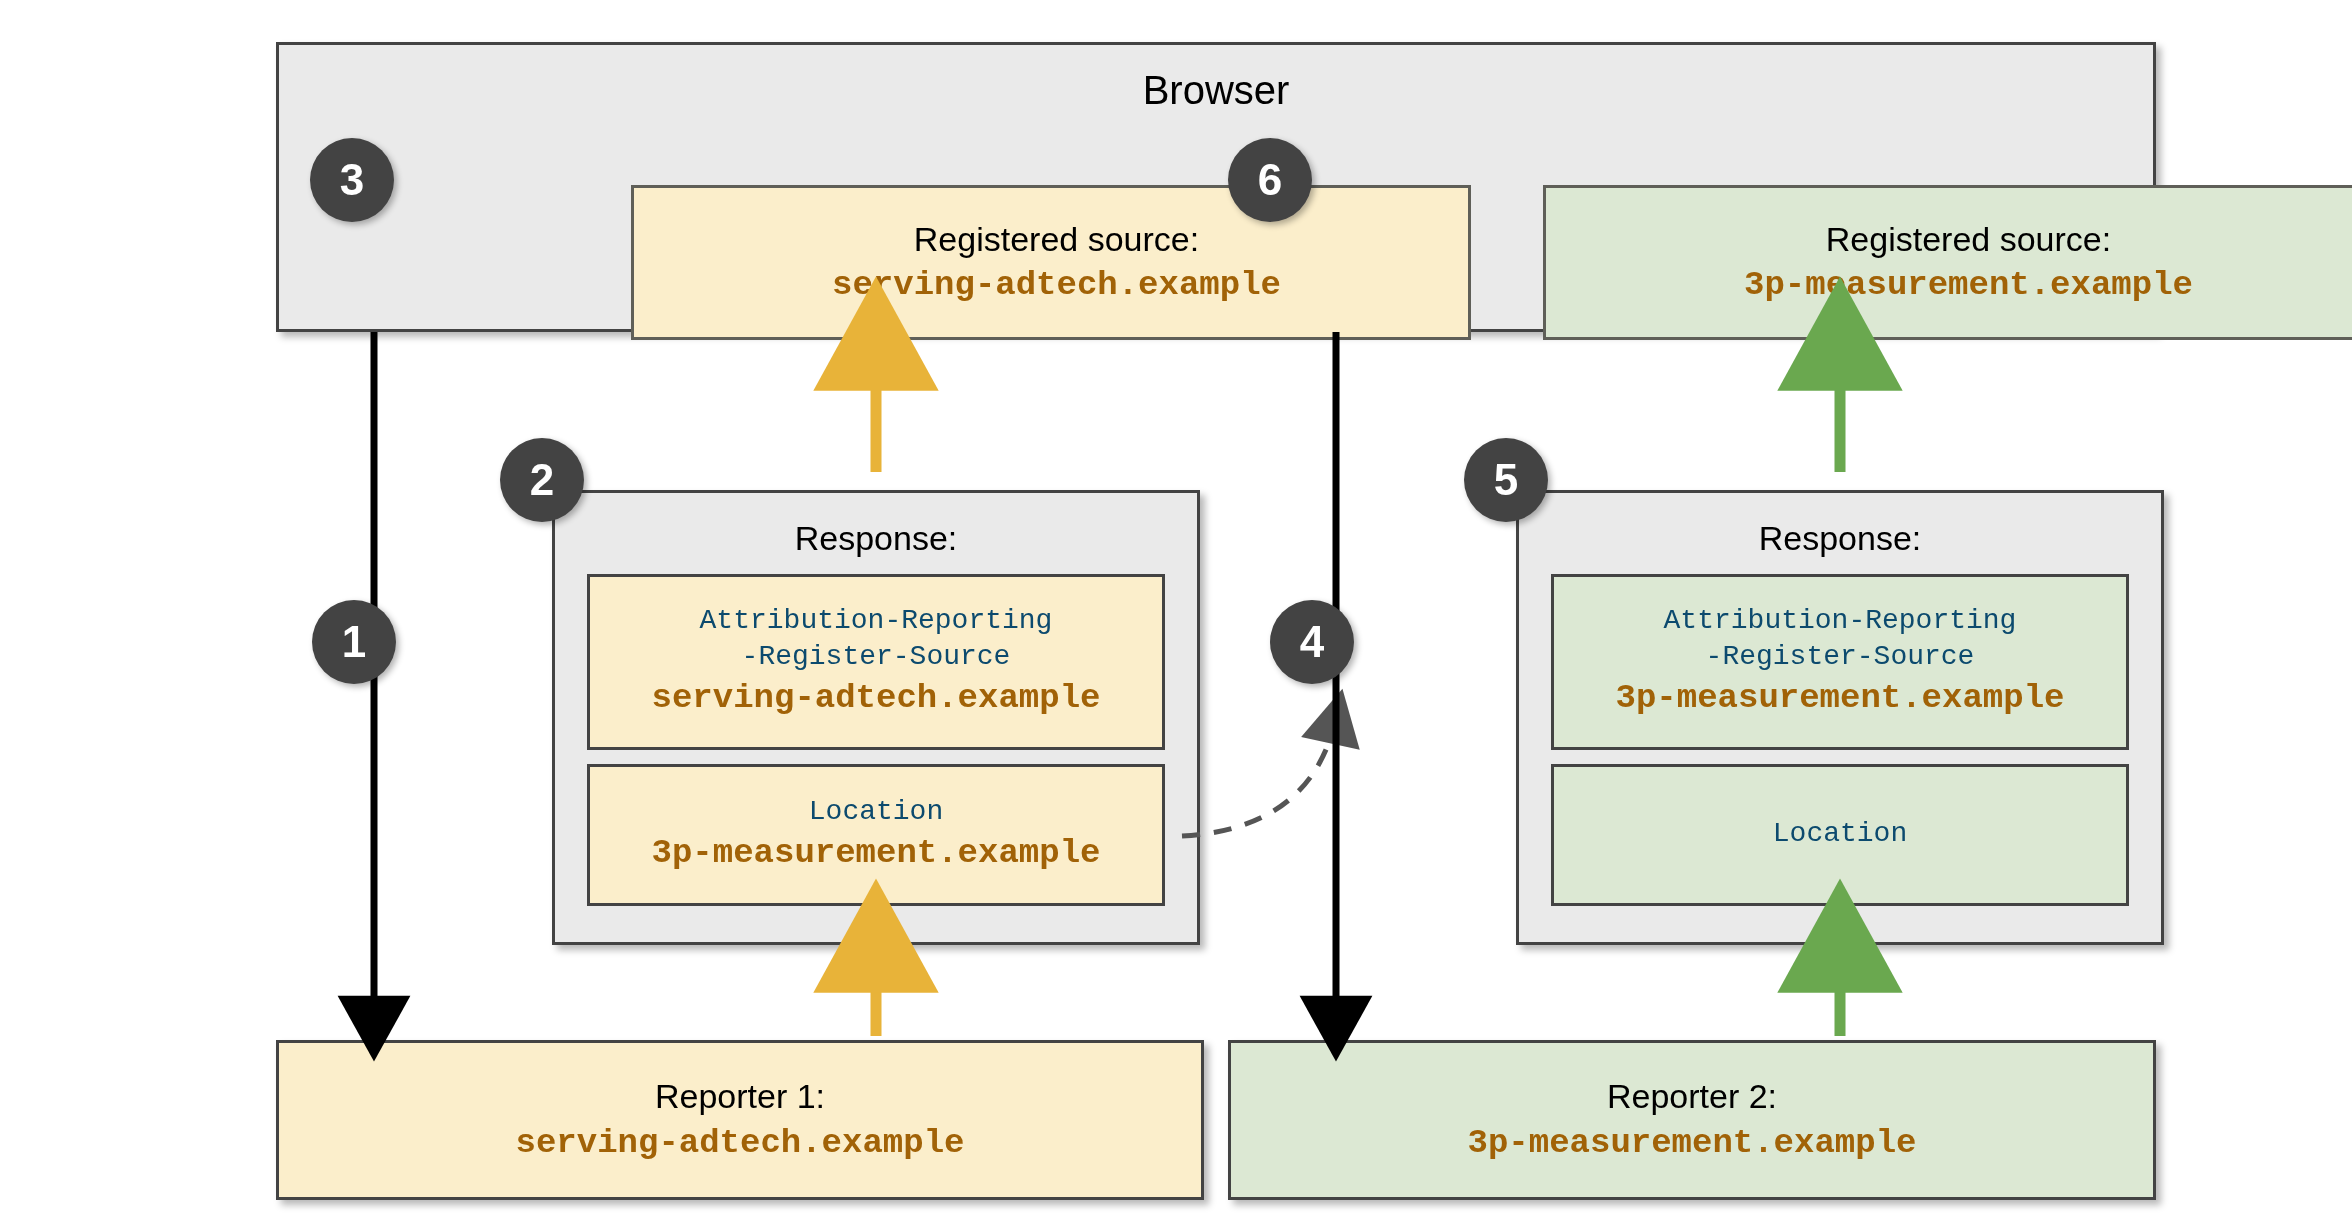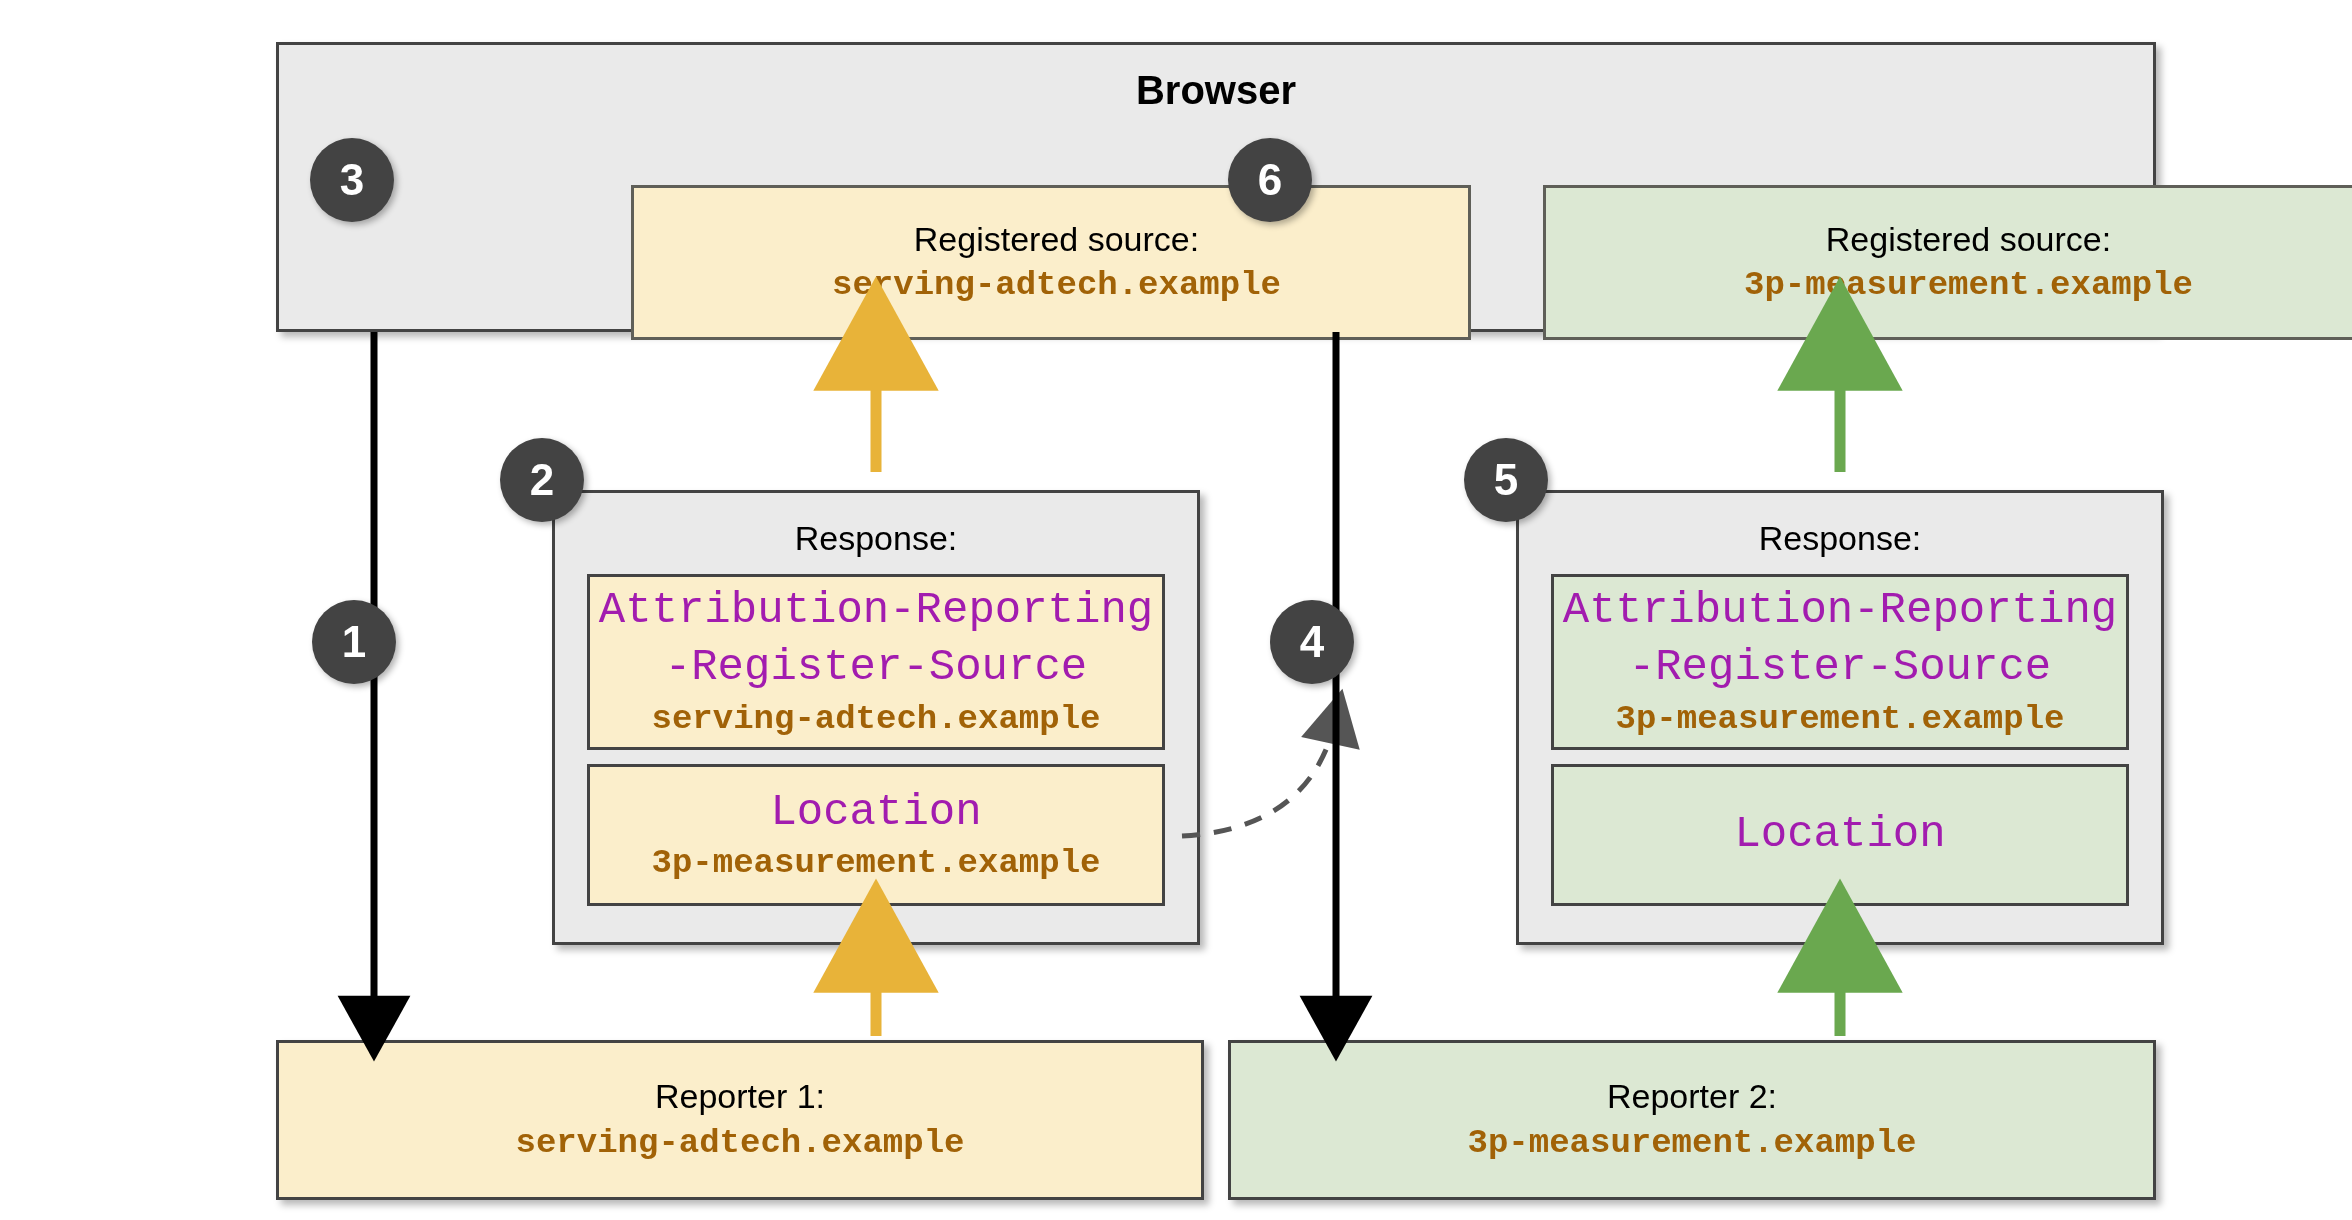--- a/index.html
+++ b/index.html
@@ -37,26 +37,26 @@
 
   
   .title-sans {
     font-family: "Liberation Sans", sans-serif;
     color: #000000;
     font-size: 34px;
     line-height: 1.25;
     text-align: center;
     white-space: nowrap;
   }
-  .title-sans.big { font-size: 38px; font-weight: bold; }
+  .title-sans.big { font-size: 38px; }
 
   .mono-dark {
     font-family: "Liberation Mono", "DejaVu Sans Mono", monospace;
-    color: #a21caf;
-    font-size: 44px;
+    color: #0c4a6e;
+    font-size: 28px;
     line-height: 1.3;
     text-align: right;
     white-space: pre;
   }
   .mono-green {
     font-family: "Liberation Mono", "DejaVu Sans Mono", monospace;
     color: #a16207;
     font-weight: bold;
     font-size: 34px;
     line-height: 1.3;

